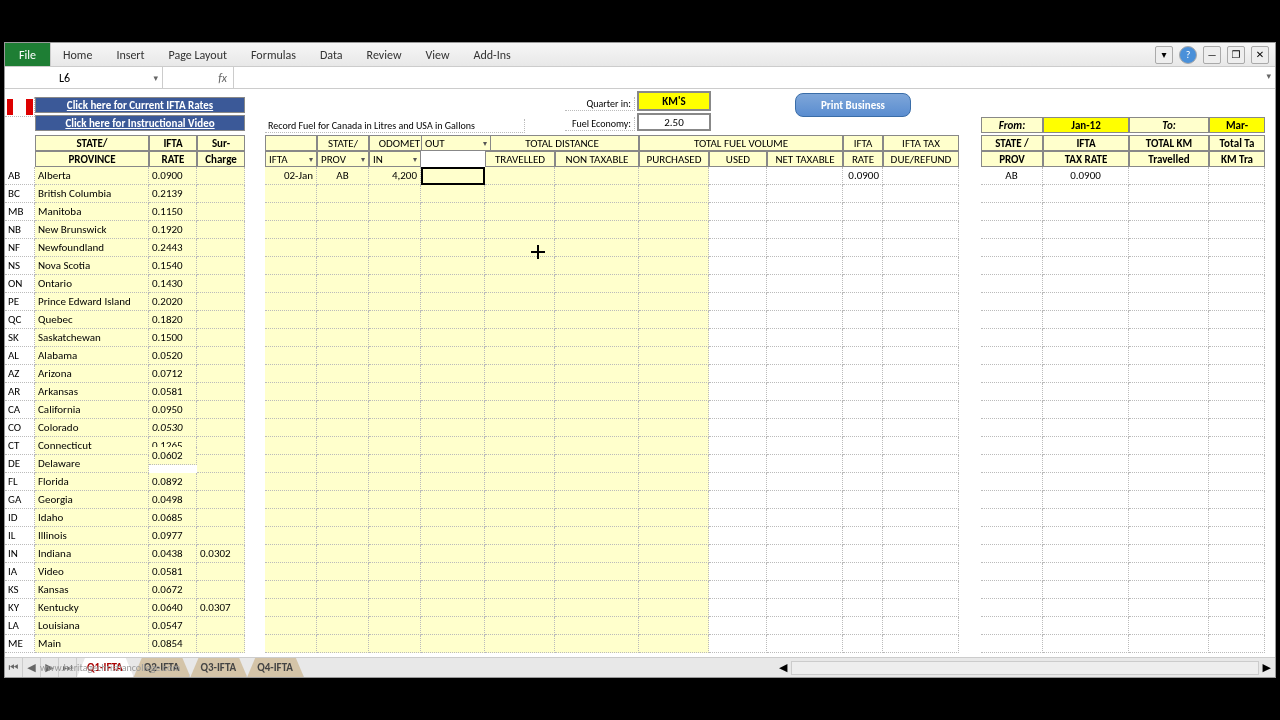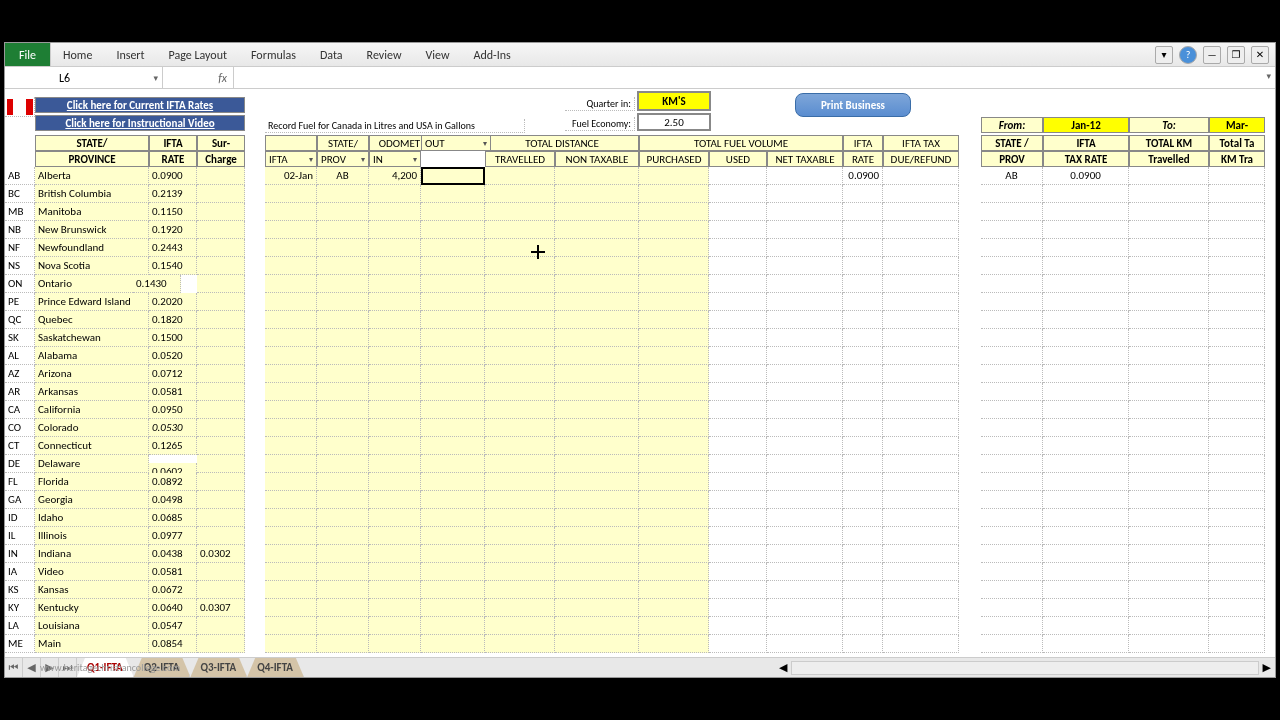--- a/index.html
+++ b/index.html
@@ -105,21 +105,21 @@
         <div class="cell " style="left: 0px; top: 150px; width: 30px; height: 18px;">NF</div>
         <div class="cell ylw" style="left: 30px; top: 150px; width: 114px; height: 18px;">Newfoundland</div>
         <div class="cell ylw" style="left: 144px; top: 150px; width: 48px; height: 18px;">0.2443</div>
         <div class="cell ylw" style="left: 192px; top: 150px; width: 48px; height: 18px;"></div>
         <div class="cell " style="left: 0px; top: 168px; width: 30px; height: 18px;">NS</div>
         <div class="cell ylw" style="left: 30px; top: 168px; width: 114px; height: 18px;">Nova Scotia</div>
         <div class="cell ylw" style="left: 144px; top: 168px; width: 48px; height: 18px;">0.1540</div>
         <div class="cell ylw" style="left: 192px; top: 168px; width: 48px; height: 18px;"></div>
         <div class="cell " style="left: 0px; top: 186px; width: 30px; height: 18px;">ON</div>
         <div class="cell ylw" style="left: 30px; top: 186px; width: 114px; height: 18px;">Ontario</div>
-        <div class="cell ylw" style="left: 128px; top: 186px; width: 48px; height: 18px;">0.1430</div>
+        <div class="cell ylw" style="left: 144px; top: 186px; width: 48px; height: 18px;">0.1430</div>
         <div class="cell ylw" style="left: 192px; top: 186px; width: 48px; height: 18px;"></div>
         <div class="cell " style="left: 0px; top: 204px; width: 30px; height: 18px;">PE</div>
         <div class="cell ylw" style="left: 30px; top: 204px; width: 114px; height: 18px;">Prince Edward Island</div>
         <div class="cell ylw" style="left: 144px; top: 204px; width: 48px; height: 18px;">0.2020</div>
         <div class="cell ylw" style="left: 192px; top: 204px; width: 48px; height: 18px;"></div>
         <div class="cell " style="left: 0px; top: 222px; width: 30px; height: 18px;">QC</div>
         <div class="cell ylw" style="left: 30px; top: 222px; width: 114px; height: 18px;">Quebec</div>
         <div class="cell ylw" style="left: 144px; top: 222px; width: 48px; height: 18px;">0.1820</div>
         <div class="cell ylw" style="left: 192px; top: 222px; width: 48px; height: 18px;"></div>
         <div class="cell " style="left: 0px; top: 240px; width: 30px; height: 18px;">SK</div>
@@ -145,21 +145,21 @@
         <div class="cell " style="left: 0px; top: 330px; width: 30px; height: 18px;">CO</div>
         <div class="cell ylw" style="left: 30px; top: 330px; width: 114px; height: 18px;">Colorado</div>
         <div class="cell ylw" style="left: 144px; top: 330px; width: 48px; height: 18px; font-style: italic;">0.0530</div>
         <div class="cell ylw" style="left: 192px; top: 330px; width: 48px; height: 18px;"></div>
         <div class="cell " style="left: 0px; top: 348px; width: 30px; height: 18px;">CT</div>
         <div class="cell ylw" style="left: 30px; top: 348px; width: 114px; height: 18px;">Connecticut</div>
         <div class="cell ylw" style="left: 144px; top: 348px; width: 48px; height: 18px;">0.1265</div>
         <div class="cell ylw" style="left: 192px; top: 348px; width: 48px; height: 18px;"></div>
         <div class="cell " style="left: 0px; top: 366px; width: 30px; height: 18px;">DE</div>
         <div class="cell ylw" style="left: 30px; top: 366px; width: 114px; height: 18px;">Delaware</div>
-        <div class="cell ylw" style="left: 144px; top: 358px; width: 48px; height: 18px; margin-top: 16px;">0.0602</div>
+        <div class="cell ylw" style="left: 144px; top: 358px; width: 48px; height: 18px;">0.0602</div>
         <div class="cell ylw" style="left: 192px; top: 366px; width: 48px; height: 18px;"></div>
         <div class="cell " style="left: 0px; top: 384px; width: 30px; height: 18px;">FL</div>
         <div class="cell ylw" style="left: 30px; top: 384px; width: 114px; height: 18px;">Florida</div>
         <div class="cell ylw" style="left: 144px; top: 384px; width: 48px; height: 18px;">0.0892</div>
         <div class="cell ylw" style="left: 192px; top: 384px; width: 48px; height: 18px;"></div>
         <div class="cell " style="left: 0px; top: 402px; width: 30px; height: 18px;">GA</div>
         <div class="cell ylw" style="left: 30px; top: 402px; width: 114px; height: 18px;">Georgia</div>
         <div class="cell ylw" style="left: 144px; top: 402px; width: 48px; height: 18px;">0.0498</div>
         <div class="cell ylw" style="left: 192px; top: 402px; width: 48px; height: 18px;"></div>
         <div class="cell " style="left: 0px; top: 420px; width: 30px; height: 18px;">ID</div>

